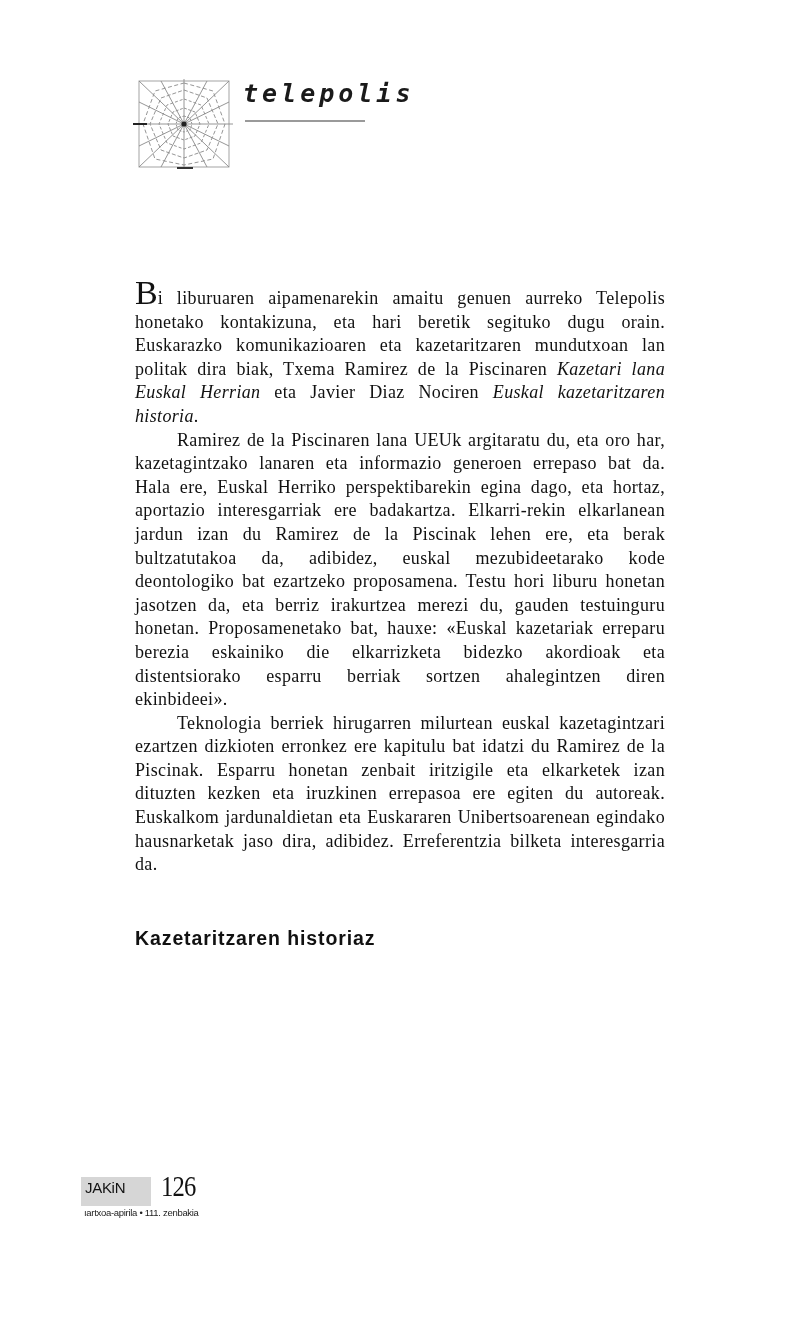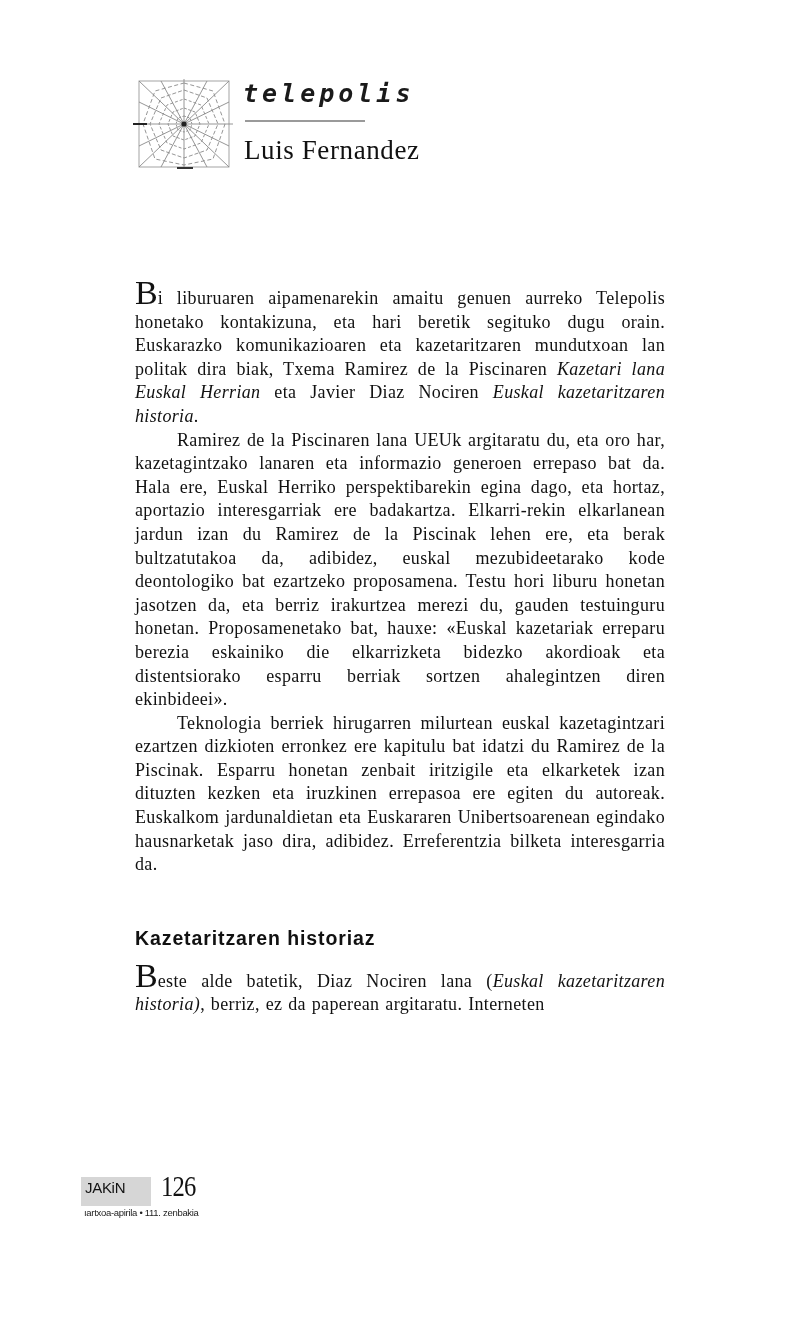--- a/index.html
+++ b/index.html
@@ -164,37 +164,33 @@
       <polygon points="51,22 68,28 76,47 68,66 51,72 34,66 26,47 34,28" stroke-dasharray="3,2"></polygon>
       <polygon points="51,13 74,21 85,47 74,73 51,81 28,73 17,47 28,21" stroke-dasharray="4,2"></polygon>
       <polygon points="51,6 80,14 92,47 80,82 51,88 22,82 10,47 22,14" stroke-dasharray="4,2.5"></polygon>
     </g>
     <circle cx="51" cy="47" r="2.6" fill="#222"></circle>
     <line x1="0" y1="47" x2="14" y2="47" stroke="#222" stroke-width="2"></line>
     <line x1="44" y1="91" x2="60" y2="91" stroke="#333" stroke-width="2"></line>
   </svg>
   <div class="section-tag">telepolis</div>
   <div class="header-rule"></div>
-  <div class="author">Luis Fernandez</div>
 </div>
 
 <div class="article">
   <div id="sec1">
     <div class="body-text">
       <p class="para"><span class="dropcap">B</span><span>i liburuaren aipamenarekin amaitu genuen aurreko Te­lepolis honetako kontakizuna, eta hari beretik segituko dugu orain. Euskarazko komunikazioaren eta kazetaritza­ren mundutxoan lan politak dira biak, Txema Ramirez de la Piscinaren </span><span class="it">Kazetari lana Euskal Herrian</span><span> eta Javier Diaz Nociren </span><span class="it">Euskal kazetaritzaren historia</span><span>.</span></p>
       <p class="para indent">Ramirez de la Piscinaren lana UEUk argitaratu du, eta oro har, kazetagintzako lanaren eta informazio gene­roen errepaso bat da. Hala ere, Euskal Herriko perspekti­barekin egina dago, eta hortaz, aportazio interesgarriak ere badakartza. Elkarri-rekin elkarlanean jardun izan du Ramirez de la Piscinak lehen ere, eta berak bultzatutakoa da, adibidez, euskal mezubideetarako kode deontologiko bat ezartzeko proposamena. Testu hori liburu honetan ja­sotzen da, eta berriz irakurtzea merezi du, gauden testuin­guru honetan. Proposamenetako bat, hauxe: «Euskal ka­zetariak erreparu berezia eskainiko die elkarrizketa bidez­ko akordioak eta distentsiorako esparru berriak sortzen ahalegintzen diren ekinbideei».</p>
       <p class="para indent">Teknologia berriek hirugarren milurtean euskal kaze­tagintzari ezartzen dizkioten erronkez ere kapitulu bat idatzi du Ramirez de la Piscinak. Esparru honetan zenbait iritzigile eta elkarketek izan dituzten kezken eta iruzkinen errepasoa ere egiten du autoreak. Euskalkom jardunaldie­tan eta Euskararen Unibertsoarenean egindako hausnar­ketak jaso dira, adibidez. Erreferentzia bilketa interesga­rria da.</p>
     </div>
   </div>
 
   <div id="sec2">
     <h2 class="section-heading">Kazetaritzaren historiaz</h2>
-    <div class="body-text">
-      <p class="para"><span class="dropcap">B</span><span>este alde batetik, Diaz Nociren lana (</span><span class="it">Euskal kazetaritza­ren historia)</span><span>, berriz, ez da paperean argitaratu. Interneten</span></p>
-    </div>
   </div>
 </div>
 
 <div class="footer">
   <div class="journal-badge">JAKiN</div>
   <div class="page-number">126</div>
   <div class="issue-line">ıartxoa-apirila • 111. zenbakia</div>
 </div>
 
 </body></html>

